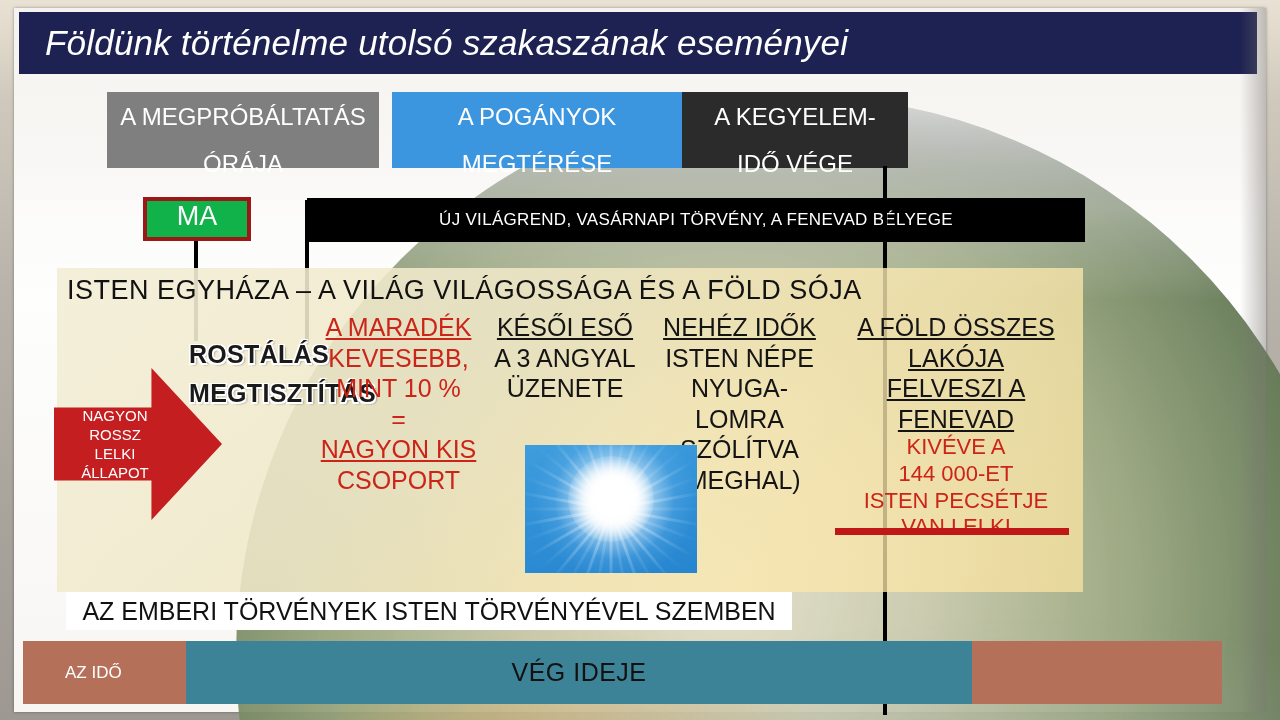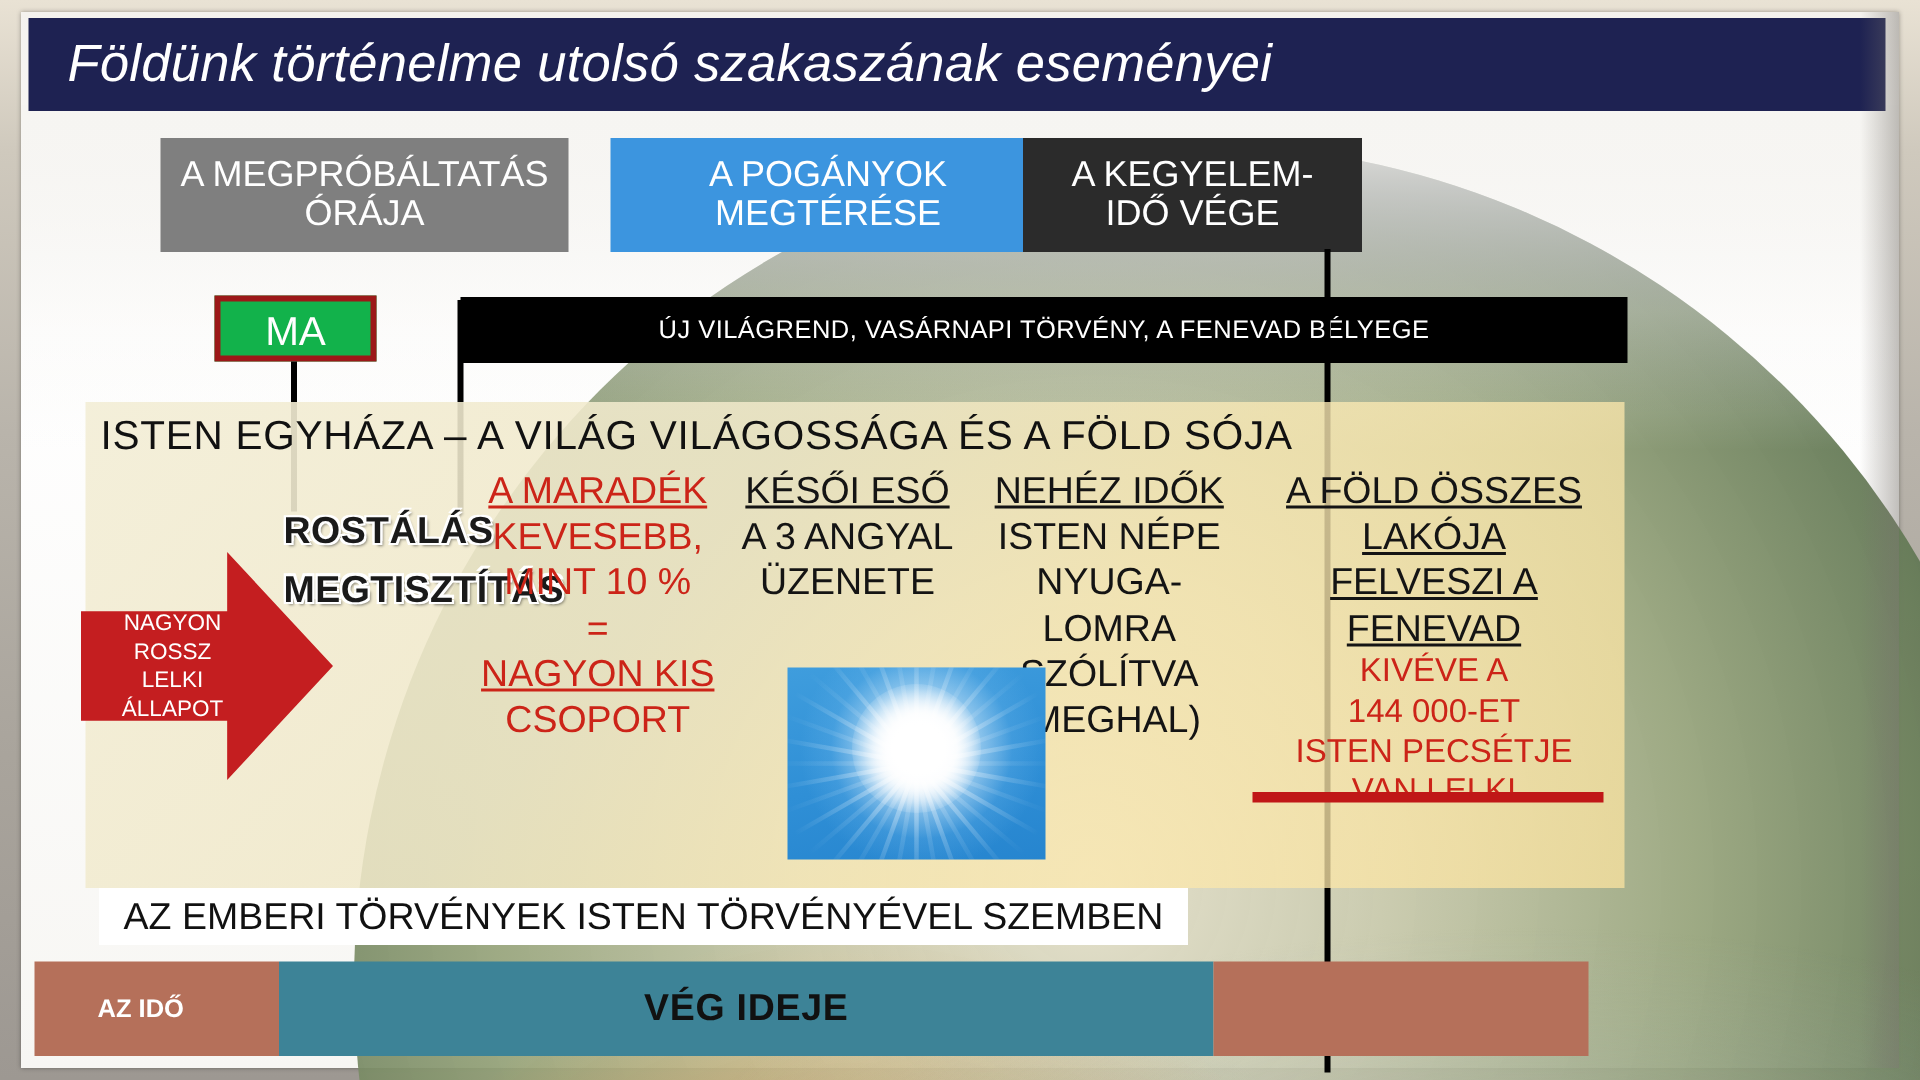--- a/index.html
+++ b/index.html
@@ -51,29 +51,29 @@
   }
   .titlebar .t{
     color:#fff;font-size:35px;font-weight:400;letter-spacing:.2px;
     margin-left:26px;white-space:nowrap;
   }
   
   .topbox{
     position:absolute;display:flex;flex-direction:column;align-items:center;
     justify-content:center;color:#fff;line-height:1.08;text-align:center;
   }
-  .topbox span{display:block;font-size:24px;}
+  .topbox span{display:block;font-size:24px;margin-top:21px;}
   #box-trial{left:107px;top:92px;width:272px;height:76px;background:#7f7f7f;}
-  #box-pagans{left:407px;top:92px;width:290px;height:76px;background:#3c95df;}
+  #box-pagans{left:392px;top:92px;width:290px;height:76px;background:#3c95df;}
   #box-grace{left:682px;top:92px;width:226px;height:76px;background:#2b2b2b;}
   
   #ma-badge{
     position:absolute;left:143px;top:197px;width:108px;height:44px;
     background:#12b24b;border:4px solid #9c1818;box-sizing:border-box;
-    display:flex;align-items:flex-end;justify-content:center;
+    display:flex;align-items:flex-start;justify-content:center;
     color:#fff;font-size:27px;
   }
   
   #banner-new-order{
     position:absolute;left:307px;top:198px;width:778px;height:44px;background:#000;
     display:flex;align-items:center;justify-content:center;
     color:#fff;font-size:17px;letter-spacing:.3px;white-space:nowrap;
   }
   
   .vline{position:absolute;background:#000;width:4px;}
@@ -148,21 +148,21 @@
   #red-rule{
     position:absolute;left:6px;top:216px;width:234px;height:7px;background:#c01717;
   }
   
   #bar-human-laws{
     position:absolute;left:66px;top:592px;width:726px;height:38px;background:#fff;
     display:flex;align-items:center;justify-content:center;
     font-size:25px;color:#111;white-space:nowrap;
   }
   
-  #footer{position:absolute;left:23px;top:641px;width:1036px;height:63px;display:flex;font-weight:bold;}
+  #footer{position:absolute;left:23px;top:641px;width:1199px;height:63px;display:flex;}
   #seg-time{width:163px;background:#b5705a;display:flex;align-items:center;}
   #seg-time span{color:#fff;font-size:17px;margin-left:42px;}
   #seg-end{flex:1;background:#3d8397;display:flex;align-items:center;justify-content:center;}
   #seg-end span{color:#111;font-size:25px;letter-spacing:.5px;}
   #seg-right{width:250px;background:#b5705a;}
   
   .vignette{
     position:absolute;right:14px;top:8px;width:26px;height:704px;
     background:linear-gradient(90deg,rgba(140,135,128,0) 0%,rgba(120,115,108,.45) 100%);
     pointer-events:none;

